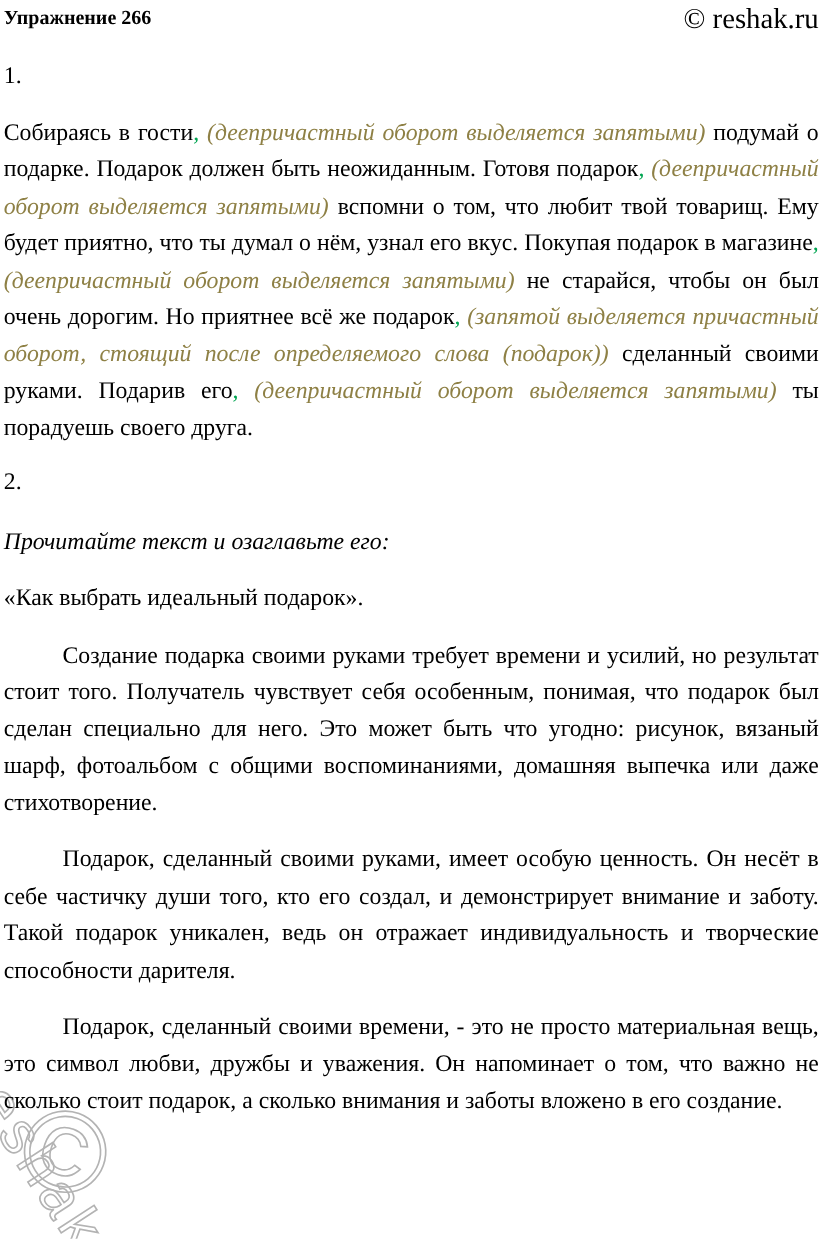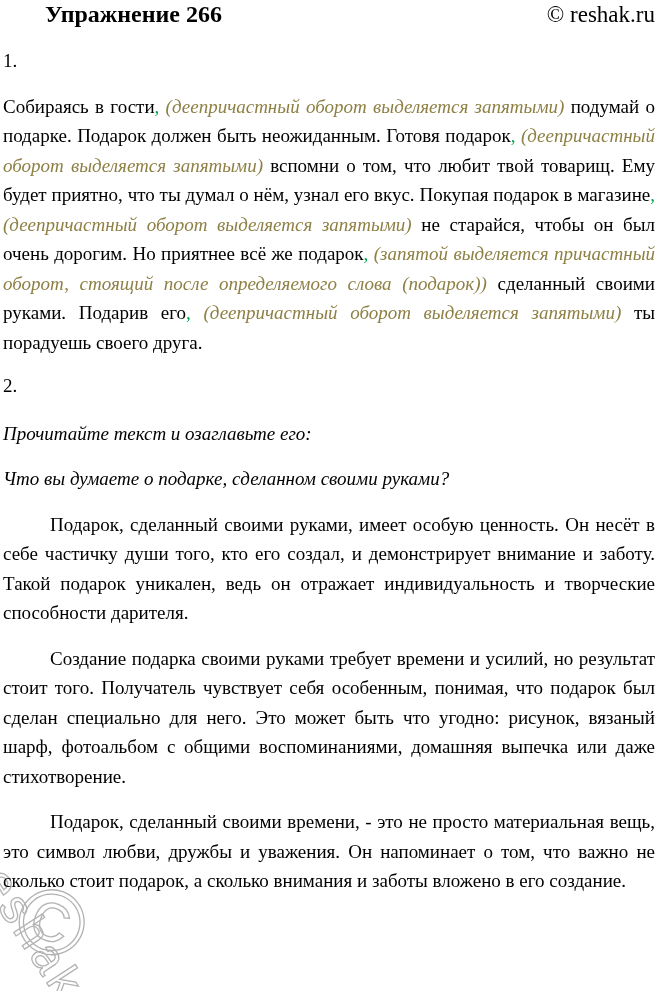--- a/index.html
+++ b/index.html
@@ -17,21 +17,21 @@
     font-family:"Liberation Serif","DejaVu Serif",serif;
     font-size:19px;
     line-height:29.5px;
     position:relative;
   }
   .page{position:relative;width:658px;height:991px;padding:2px 3px 0 3px;z-index:1;}
   header{
     display:flex;justify-content:space-between;align-items:flex-start;
     margin-bottom:19px;line-height:25px;
   }
-  .doc-title{font-weight:bold;font-size:24px;margin-left:42px;}
+  .doc-title{font-weight:bold;font-size:16px;}
   .copyright{font-size:23px;}
   .sec-num{margin-bottom:10px;}
   .sec-num.second{margin-top:12px;margin-bottom:18px;}
   p{margin:16px 0 14px 0;}
   .just{text-align:justify;}
   .ind{text-indent:47px;}
   .italic{font-style:italic;}
   .answer-title{margin-bottom:14px;}
   .prompt{margin-bottom:14px;}
   .essay{margin-bottom:16px;}
@@ -72,22 +72,22 @@
   </header>
 
   <div class="sec-num">1.</div>
 
   <p class="just"><span class="seg-normal">Собираясь в гости</span><span class="seg-green-comma">,</span><span class="seg-annotation"> (деепричастный оборот выделяется запятыми) </span><span class="seg-normal">подумай о подарке. Подарок должен быть неожиданным. Готовя подарок</span><span class="seg-green-comma">,</span><span class="seg-annotation"> (деепричастный оборот выделяется запятыми) </span><span class="seg-normal">вспомни о том, что любит твой товарищ. Ему будет приятно, что ты думал о нём, узнал его вкус. Покупая подарок в магазине</span><span class="seg-green-comma">,</span><span class="seg-annotation"> (деепричастный оборот выделяется запятыми) </span><span class="seg-normal">не старайся, чтобы он был очень дорогим. Но приятнее всё же подарок</span><span class="seg-green-comma">,</span><span class="seg-annotation"> (запятой выделяется причастный оборот, стоящий после определяемого слова (подарок)) </span><span class="seg-normal">сделанный своими руками. Подарив его</span><span class="seg-green-comma">,</span><span class="seg-annotation"> (деепричастный оборот выделяется запятыми) </span><span class="seg-normal">ты порадуешь своего друга.</span></p>
 
   <div class="sec-num second">2.</div>
 
   <p class="italic prompt">Прочитайте текст и озаглавьте его:</p>
 
+  <p class="answer-title">«Как выбрать идеальный подарок».</p>
 
-  <p class="italic prompt">Что вы думаете о подарке, сделанном своими руками?</p>
+
+  <p class="just ind essay">Создание подарка своими руками требует времени и усилий, но результат стоит того. Получатель чувствует себя особенным, понимая, что подарок был сделан специально для него. Это может быть что угодно: рисунок, вязаный шарф, фотоальбом с общими воспоминаниями, домашняя выпечка или даже стихотворение.</p>
 
   <p class="just ind essay">Подарок, сделанный своими руками, имеет особую ценность. Он несёт в себе частичку души того, кто его создал, и демонстрирует внимание и заботу. Такой подарок уникален, ведь он отражает индивидуальность и творческие способности дарителя.</p>
-
-  <p class="just ind essay">Создание подарка своими руками требует времени и усилий, но результат стоит того. Получатель чувствует себя особенным, понимая, что подарок был сделан специально для него. Это может быть что угодно: рисунок, вязаный шарф, фотоальбом с общими воспоминаниями, домашняя выпечка или даже стихотворение.</p>
 
   <p class="just ind essay essay-last">Подарок, сделанный своими времени, - это не просто материальная вещь, это символ любви, дружбы и уважения. Он напоминает о том, что важно не сколько стоит подарок, а сколько внимания и заботы вложено в его создание.</p>
 
 </div>
 
 </body></html>

